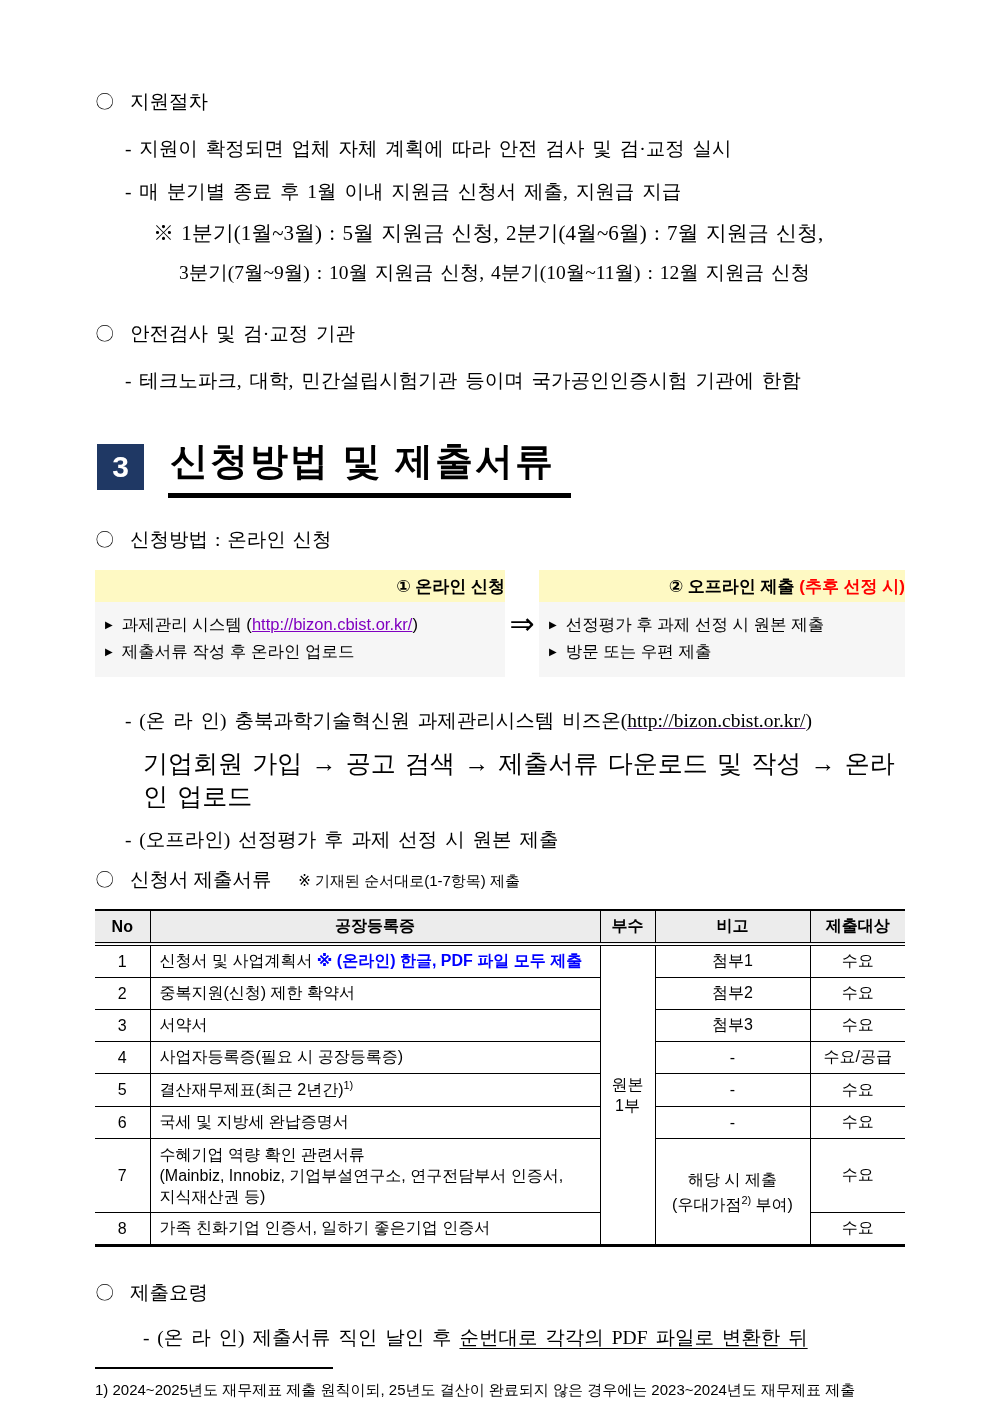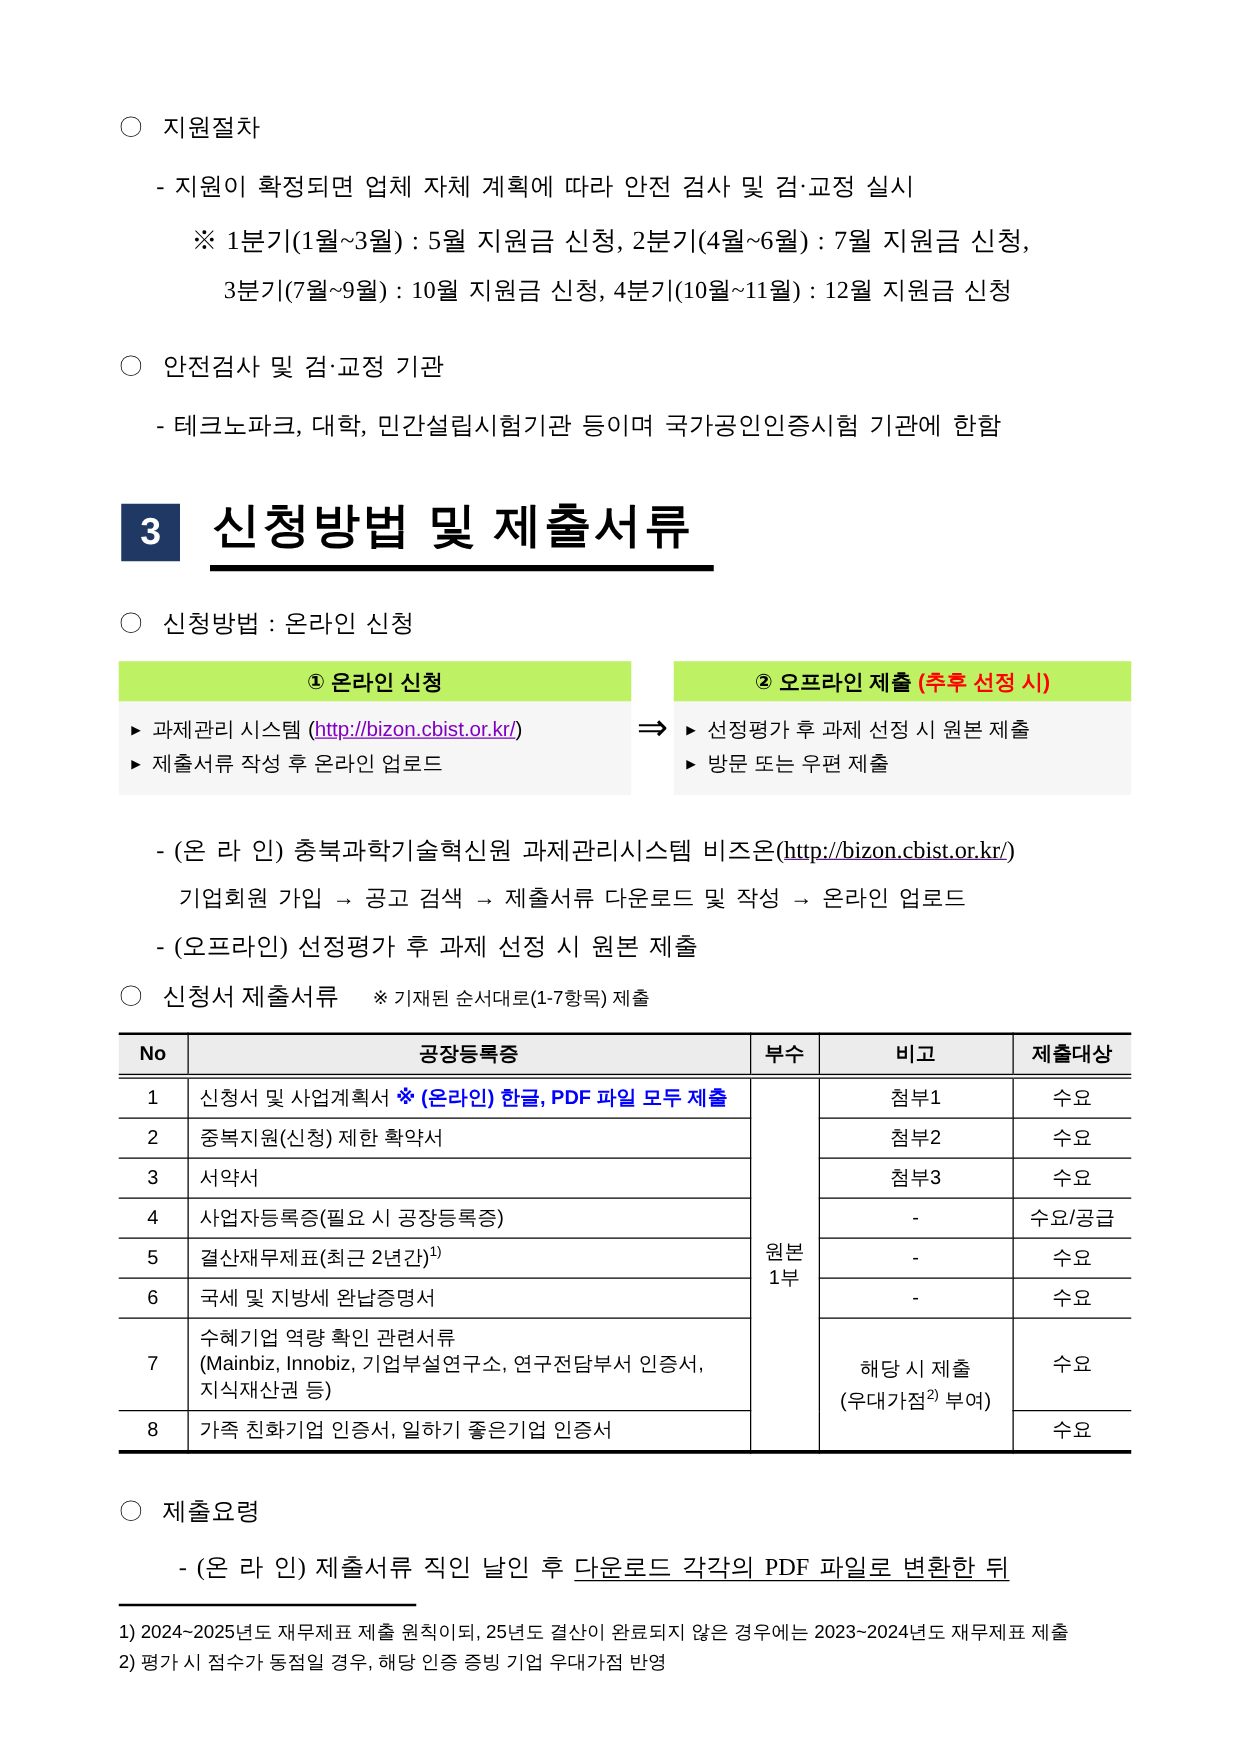--- a/index.html
+++ b/index.html
@@ -32,33 +32,33 @@
     border-bottom:5px solid #000; padding:0 16px 6px 2px;
   }
 
   
   .apply-line { font-size:19.5px; margin-bottom:17px; word-spacing:2px; }
   .period-value { font-weight:bold; border-bottom:2px solid #000; padding-bottom:1px; word-spacing:4px; }
 
   
   .boxes { display:flex; align-items:center; width:810px; margin:4px 0 30px 0; }
   .proc-box { font-family:"Liberation Sans","DejaVu Sans",sans-serif; background:#f6f6f6; }
-  .proc-box .hd { background:#bef264; text-align:center; font-weight:bold; font-size:17px; padding:5px 0 4px 0; }
+  .proc-box .hd { background:#fef9c3; text-align:right; font-weight:bold; font-size:17px; padding:5px 0 4px 0; }
   .proc-box .bd { padding:7px 8px 9px 10px; font-size:16.5px; }
   .proc-box .li { margin:5px 0; white-space:nowrap; }
   .tri { font-size:10px; vertical-align:2px; margin-right:9px; }
   .box-online { width:410px; }
   .box-offline { width:366px; }
   .flow-arrow { flex:1; text-align:center; font-size:30px; font-family:"DejaVu Sans",sans-serif; }
   .red { color:#FF0000; }
   .link { color:#8000C0; text-decoration:underline; }
 
   
   .detail-line { padding-left:30px; font-size:19.5px; word-spacing:3px; margin-bottom:13px; }
-  .detail-cont { padding-left:48px; font-size:18px; word-spacing:3px; margin-bottom:13px; }
+  .detail-cont { padding-left:48px; font-size:25px; word-spacing:3px; margin-bottom:13px; }
   .link-dark { color:#000; text-decoration:underline; text-decoration-color:#5a1f7a; }
 
   .docs-head { font-size:19.5px; margin:4px 0 16px 0; }
   .docs-note { font-family:"Liberation Sans","DejaVu Sans",sans-serif; font-size:15px; margin-left:22px; }
 
   
   table.docs {
     border-collapse:collapse; width:810px; table-layout:fixed;
     font-family:"Liberation Sans","DejaVu Sans",sans-serif; font-size:16px;
     border-top:2px solid #000; border-bottom:3px solid #000;
@@ -87,20 +87,21 @@
 </head>
 <body>
 
 <div class="page">
   <div class="content">
 
     <div class="h-line mb20">
       <span class="circ">〇</span><span>지원절차</span>
     </div>
     <div class="dash-item mb16">- 지원이 확정되면 업체 자체 계획에 따라 안전 검사 및 검·교정 실시</div>
+    <div class="dash-item mb14">- 매 분기별 종료 후 1월 이내 지원금 신청서 제출, 지원급 지급</div>
     <div class="note1 mb12">※ 1분기(1월~3월) : 5월 지원금 신청, 2분기(4월~6월) : 7월 지원금 신청,</div>
     <div class="note2 mb34">3분기(7월~9월) : 10월 지원금 신청, 4분기(10월~11월) : 12월 지원금 신청</div>
 
     <div class="h-line mb20">
       <span class="circ">〇</span><span>안전검사 및 검·교정 기관</span>
     </div>
     <div class="dash-item">- 테크노파크, 대학, 민간설립시험기관 등이며 국가공인인증시험 기관에 한함</div>
 
     <div class="sec-head">
       <div class="sec-badge">3</div>
@@ -227,21 +228,21 @@
           <td class="doc">가족 친화기업 인증서, 일하기 좋은기업 인증서</td>
           <td>수요</td>
         </tr>
       </tbody>
     </table>
 
     <div class="h-line" style="margin-top:32px; margin-bottom:18px;">
       <span class="circ">〇</span><span>제출요령</span>
     </div>
     <div class="dash-item" style="padding-left:48px;">
-      <span>- (온 라 인) 제출서류 직인 날인 후 </span><span class="ul-part">다운로드 각각의 PDF 파일로 변환한 뒤</span>
+      <span>- (온 라 인) 제출서류 직인 날인 후 </span><span class="ul-part">순번대로 각각의 PDF 파일로 변환한 뒤</span>
     </div>
 
     <hr class="fn-sep">
     <div class="fn">1) 2024~2025년도 재무제표 제출 원칙이되, 25년도 결산이 완료되지 않은 경우에는 2023~2024년도 재무제표 제출</div>
     <div class="fn">2) 평가 시 점수가 동점일 경우, 해당 인증 증빙 기업 우대가점 반영</div>
 
   </div>
 </div>
 
 </body></html>

